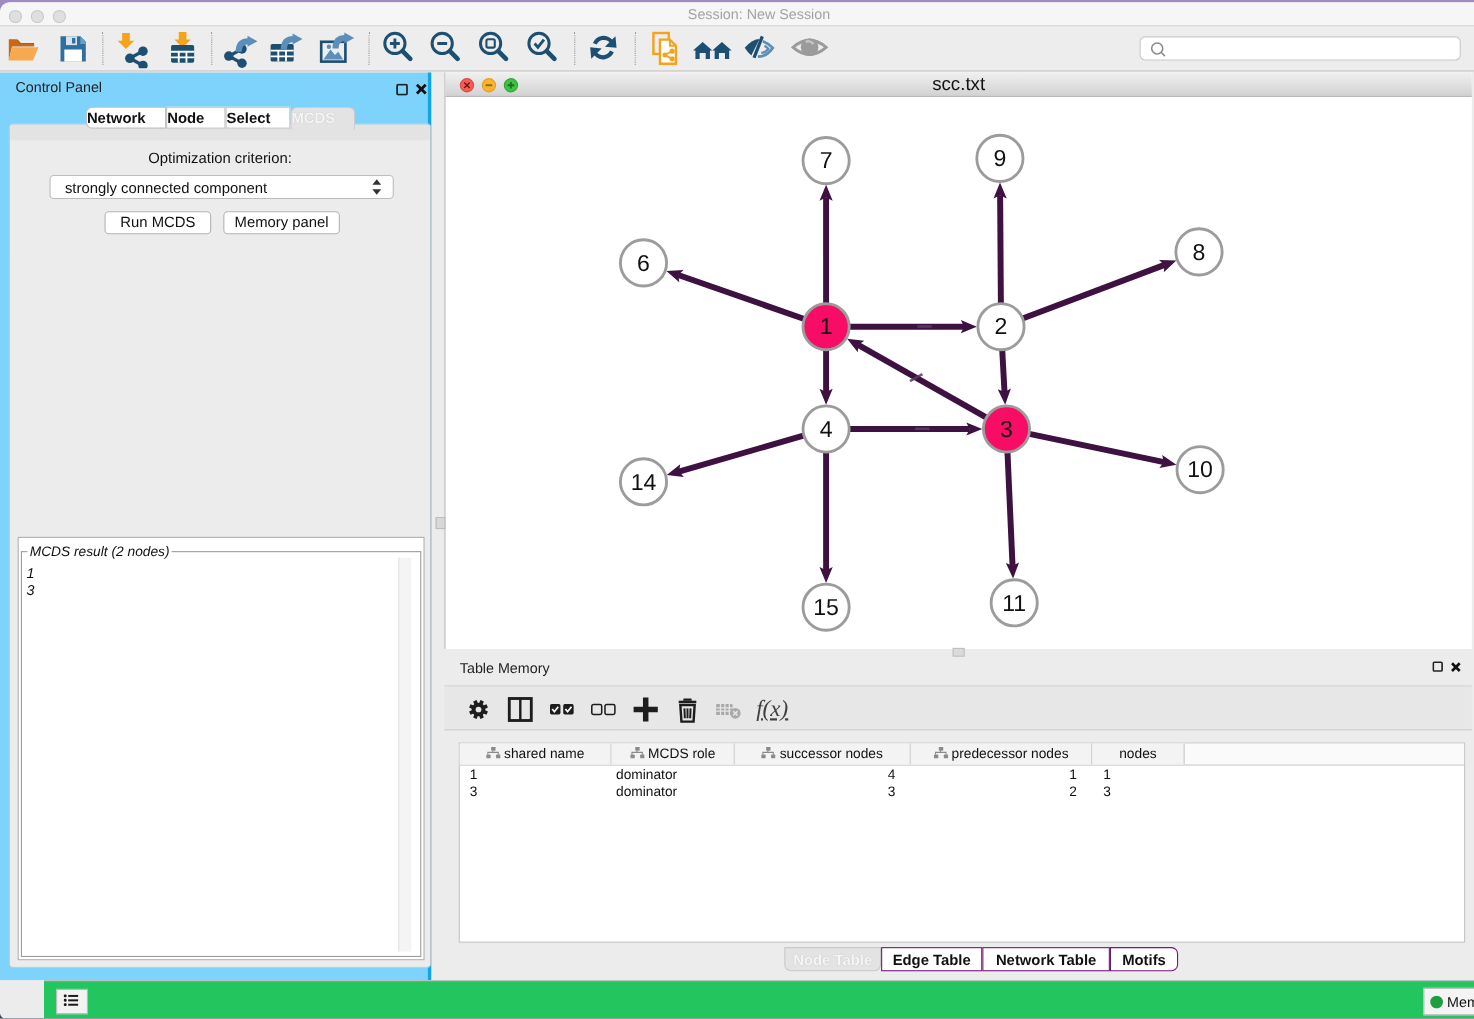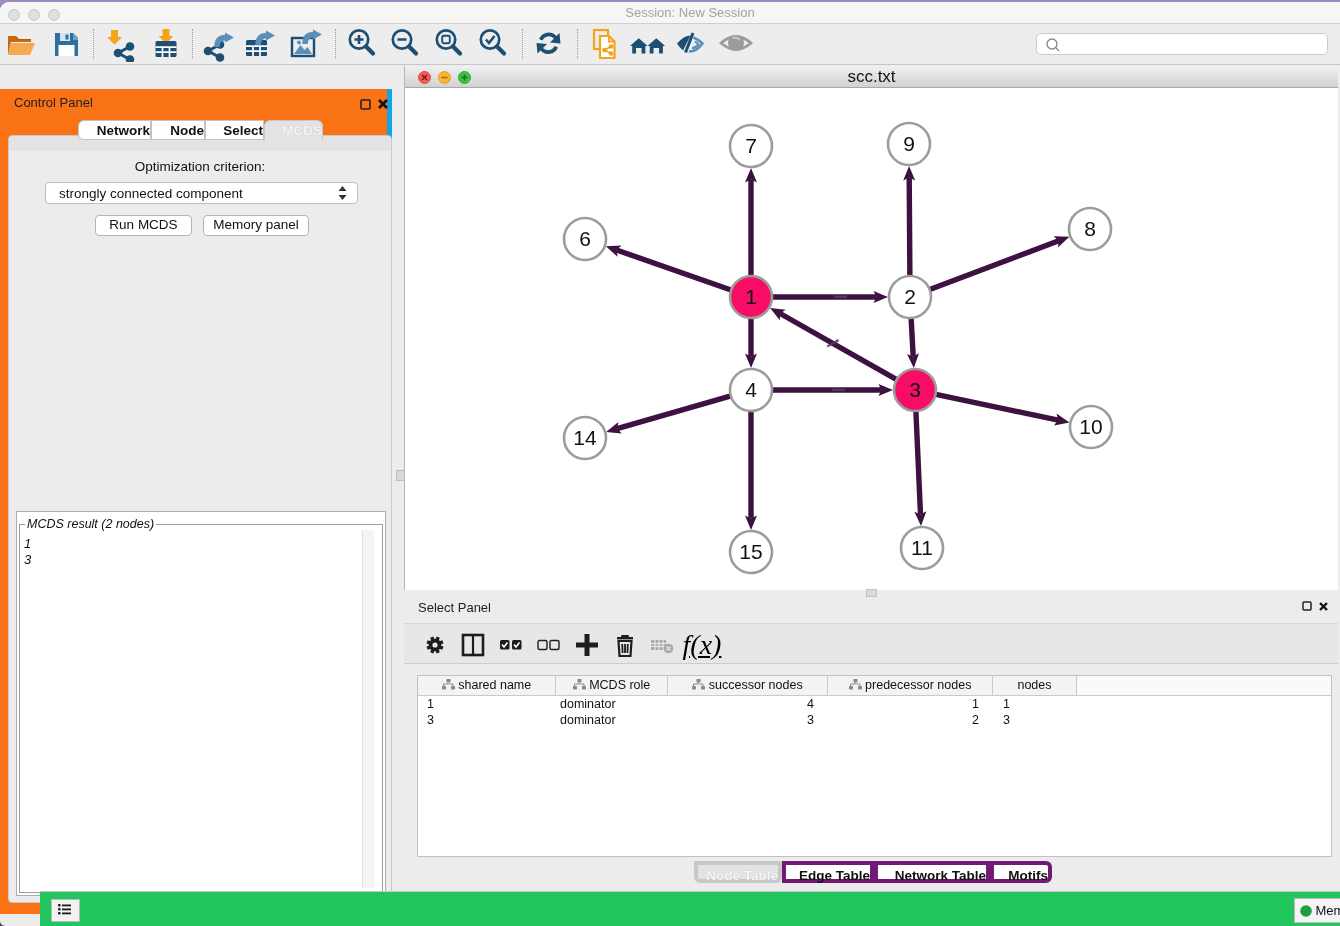--- a/index.html
+++ b/index.html
@@ -10,25 +10,25 @@
 
 #titlebar{position:absolute;left:0;top:0;width:100%;height:21px;background:#f6f6f6;border-bottom:1px solid #cfcfcf;}
 .tl{position:absolute;top:7px;width:12px;height:12px;border-radius:50%;background:#dfdfdf;border:1px solid #c9c9c9;box-sizing:border-box;}
 #wtitle{position:absolute;top:0;left:0;width:100%;text-align:center;font-size:13px;line-height:22px;color:#a3a3a3;}
 
 #toolbar{position:absolute;left:0;top:22px;width:100%;height:40px;background:#ededed;border-bottom:1px solid #c6c6c6;}
 .tbi{position:absolute;top:0;height:40px;display:flex;align-items:center;justify-content:center;}
 .tsep{position:absolute;top:5px;height:30px;width:0;border-left:1px dotted #9a9a9a;}
 #search{position:absolute;left:1036px;top:9px;width:292px;height:22px;background:#fff;border:1px solid #c9c9c9;border-radius:5px;box-sizing:border-box;}
 
-#cpanel{position:absolute;left:0;top:64px;width:392px;height:825px;background:#f97316;border-right:5px solid #0ea5e9;box-sizing:border-box;margin-top:23px;}
+#cpanel{position:absolute;left:0;top:64px;width:392px;height:825px;background:#7dd3fc;border-right:3px solid #0ea5e9;box-sizing:border-box;}
 #cphead{position:absolute;left:14px;top:6px;font-size:13px;color:#222;}
 .hbtn{position:absolute;top:9px;font-size:13px;color:#111;}
 #cptabs{position:absolute;left:78px;top:31px;height:20px;font-size:13.5px;font-weight:bold;z-index:3;}
-.ctab{position:absolute;top:0;height:20px;line-height:19px;text-align:right;background:#fff;border:1px solid #c2c2c2;box-sizing:border-box;color:#111;}
+.ctab{position:absolute;top:0;height:20px;line-height:19px;text-align:left;background:#fff;border:1px solid #c2c2c2;box-sizing:border-box;color:#111;}
 .ctab.sel{background:#e3e3e3;color:#f6f6f6;text-shadow:0 0 1px #b0b0b0;border-color:#c8c8c8;border-radius:6px 6px 0 0;border-bottom:none;height:21px;}
 #cpbody{position:absolute;left:8px;top:46px;width:382px;height:766px;background:linear-gradient(#e3e3e3 0px,#e3e3e3 14px,#ececec 15px);border:1px solid #c9c9c9;border-radius:4px;}
 #optlabel{position:absolute;left:0;top:23px;width:100%;text-align:center;font-size:13.5px;color:#111;}
 #combo{position:absolute;left:36px;top:46px;width:311px;height:20px;background:#fff;border:1px solid #bdbdbd;border-radius:4px;font-size:13.5px;line-height:20px;color:#111;}
 #combo span.txt{position:absolute;left:13px;top:1px;}
 .btn{position:absolute;top:79px;height:19px;background:#fff;border:1px solid #b4b4b4;border-radius:4px;font-size:13.5px;text-align:center;line-height:18px;color:#111;}
 #mcdsbox{position:absolute;left:7px;top:375px;width:368px;height:383px;background:#fff;border:1px solid #adadad;font-style:italic;}
 #mcdstb{position:absolute;left:2px;top:12px;width:362px;height:367px;border:1px solid #9d9d9d;}
 #mcdslabel{position:absolute;left:5px;top:-8px;background:#fff;padding:0 2px;font-size:12.5px;color:#111;}
 #mcdsscroll{position:absolute;right:8px;top:5px;width:11px;height:358px;background:#f4f4f4;border-left:1px solid #e2e2e2;}
@@ -41,21 +41,21 @@
 
 #tpanel{position:absolute;left:404px;top:594px;width:934px;height:294px;background:#ececec;}
 #tphead{position:absolute;left:14px;top:4px;font-size:13px;color:#222;}
 #tptool{position:absolute;left:0;top:27px;width:100%;height:41px;background:#e7e7e7;border-top:1px solid #d6d6d6;border-bottom:1px solid #cccccc;box-sizing:border-box;}
 #ttable{position:absolute;left:13px;top:79px;width:913px;height:180px;background:#fff;border:1px solid #c0c0c0;}
 #thead{position:absolute;left:0;top:0;height:19px;width:100%;border-bottom:1px solid #cacaca;background:#fafafa;}
 .th{position:absolute;top:0;height:19px;border-right:1px solid #c9c9c9;box-sizing:border-box;background:#f3f3f3;font-size:12.5px;line-height:19px;text-align:center;color:#111;}
 .trow{position:absolute;font-size:12.5px;color:#111;height:16px;line-height:16px;}
 
 #btabs{position:absolute;left:694px;top:859px;height:23px;font-size:13.5px;font-weight:bold;}
-.btab{position:absolute;top:0;height:22px;line-height:21px;text-align:right;background:#fff;border:4px solid #701a75;box-sizing:border-box;color:#111;}
+.btab{position:absolute;top:0;height:22px;line-height:21px;text-align:center;background:#fff;border:1px solid #701a75;box-sizing:border-box;color:#111;margin-left:19px;}
 .btab.sel{background:#e3e3e3;color:#f6f6f6;text-shadow:0 0 1px #b0b0b0;border-color:#c8c8c8;border-radius:0 0 6px 6px;}
 
 #statusbar{position:absolute;left:0;top:889px;width:100%;height:35px;background:#22c55e;border-top:1px solid #c6c6c6;box-sizing:border-box;margin-left:40px;}
 #listbtn{position:absolute;left:11px;top:7px;width:27px;height:21px;background:#f2f2f2;border:1px solid #b9b9b9;}
 #membtn{position:absolute;left:1254px;top:6px;width:74px;height:25px;background:#f4f4f4;border:1px solid #b9b9b9;font-size:13px;box-sizing:border-box;display:flex;align-items:center;justify-content:center;gap:4px;white-space:nowrap;color:#111;}
 #toolbar svg,#graph,.hbtn{display:block;}.th svg,#membtn svg{display:inline-block;}
 </style></head>
 <body>
 <div id="app">
   <div id="titlebar">
@@ -343,21 +343,21 @@
           <rect x="833" y="295.6" width="13" height="2.4" fill="#5a3d62"></rect>
 <rect x="831" y="388.6" width="13" height="2.4" fill="#5a3d62"></rect>
 <g transform="rotate(-29.6 832 343.5)">
             <rect x="825.5" y="342.1" width="13" height="2.4" fill="#5a3d62"></rect>
           </g>
         </g>
 </svg>
   </div>
 
   <div id="tpanel">
-    <div id="tphead">Select Panel</div>
+    <div id="tphead">Table Memory</div>
     <svg class="hbtn" style="left:898px;top:5px;position:absolute" width="10" height="10">
         <rect x="1" y="1" width="8" height="8" fill="none" stroke="#222" stroke-width="1.5" rx="1"></rect>
       </svg>
     <svg class="hbtn" style="left:914px;top:5px;position:absolute" width="11" height="11">
         <path d="M2 2 L9 9 M9 2 L2 9" stroke="#111" stroke-width="2.4"></path>
       </svg>
     <div id="tptool">
         <div class="tbi" style="left:16px;width:30px;height:41px;">
           <svg width="30" height="32" viewBox="0 0 30 32">
             <g fill="#1d1d1d">
@@ -428,21 +428,21 @@
               <line x1="4" y1="14.5" x2="19" y2="14.5"></line>
               <line x1="4" y1="17.5" x2="19" y2="17.5"></line>
               <line x1="8" y1="11" x2="8" y2="21"></line>
               <line x1="12" y1="11" x2="12" y2="21"></line>
               <line x1="16" y1="11" x2="16" y2="21"></line>
             </g>
 <circle cx="21.5" cy="19.5" r="4.8" fill="#a9a9a9"></circle>
             <path d="M19.5 17.5 L23.5 21.5 M23.5 17.5 L19.5 21.5" stroke="#e7e7e7" stroke-width="1.4"></path>
           </svg>
         </div>
-        <div class="tbi" style="left:280px;width:36px;height:41px;font-family:'Liberation Serif',serif;font-style:italic;font-size:28px;color:#000000;text-decoration:underline;">f(x)</div>
+        <div class="tbi" style="left:280px;width:36px;height:41px;font-family:'Liberation Serif',serif;font-style:italic;font-size:21px;color:#404040;text-decoration:underline;">f(x)</div>
       </div>
     <div id="ttable">
       <div id="thead">
         <div class="th" style="left:0px;width:138px;"><svg width="13" height="11" viewBox="0 0 13 11" style="vertical-align:-1px">
               <g fill="#8a8a8a">
                 <rect x="4.5" y="0" width="4" height="3.4" rx="0.6"></rect>
                 <rect x="0" y="7" width="4" height="3.4" rx="0.6"></rect>
                 <rect x="9" y="7" width="4" height="3.4" rx="0.6"></rect>
                 <path d="M6 3.4 L6 5 L1.5 5 L1.5 7 M6.5 5 L11 5 L11 7" stroke="#8a8a8a" stroke-width="1" fill="none"></path>
               </g>

